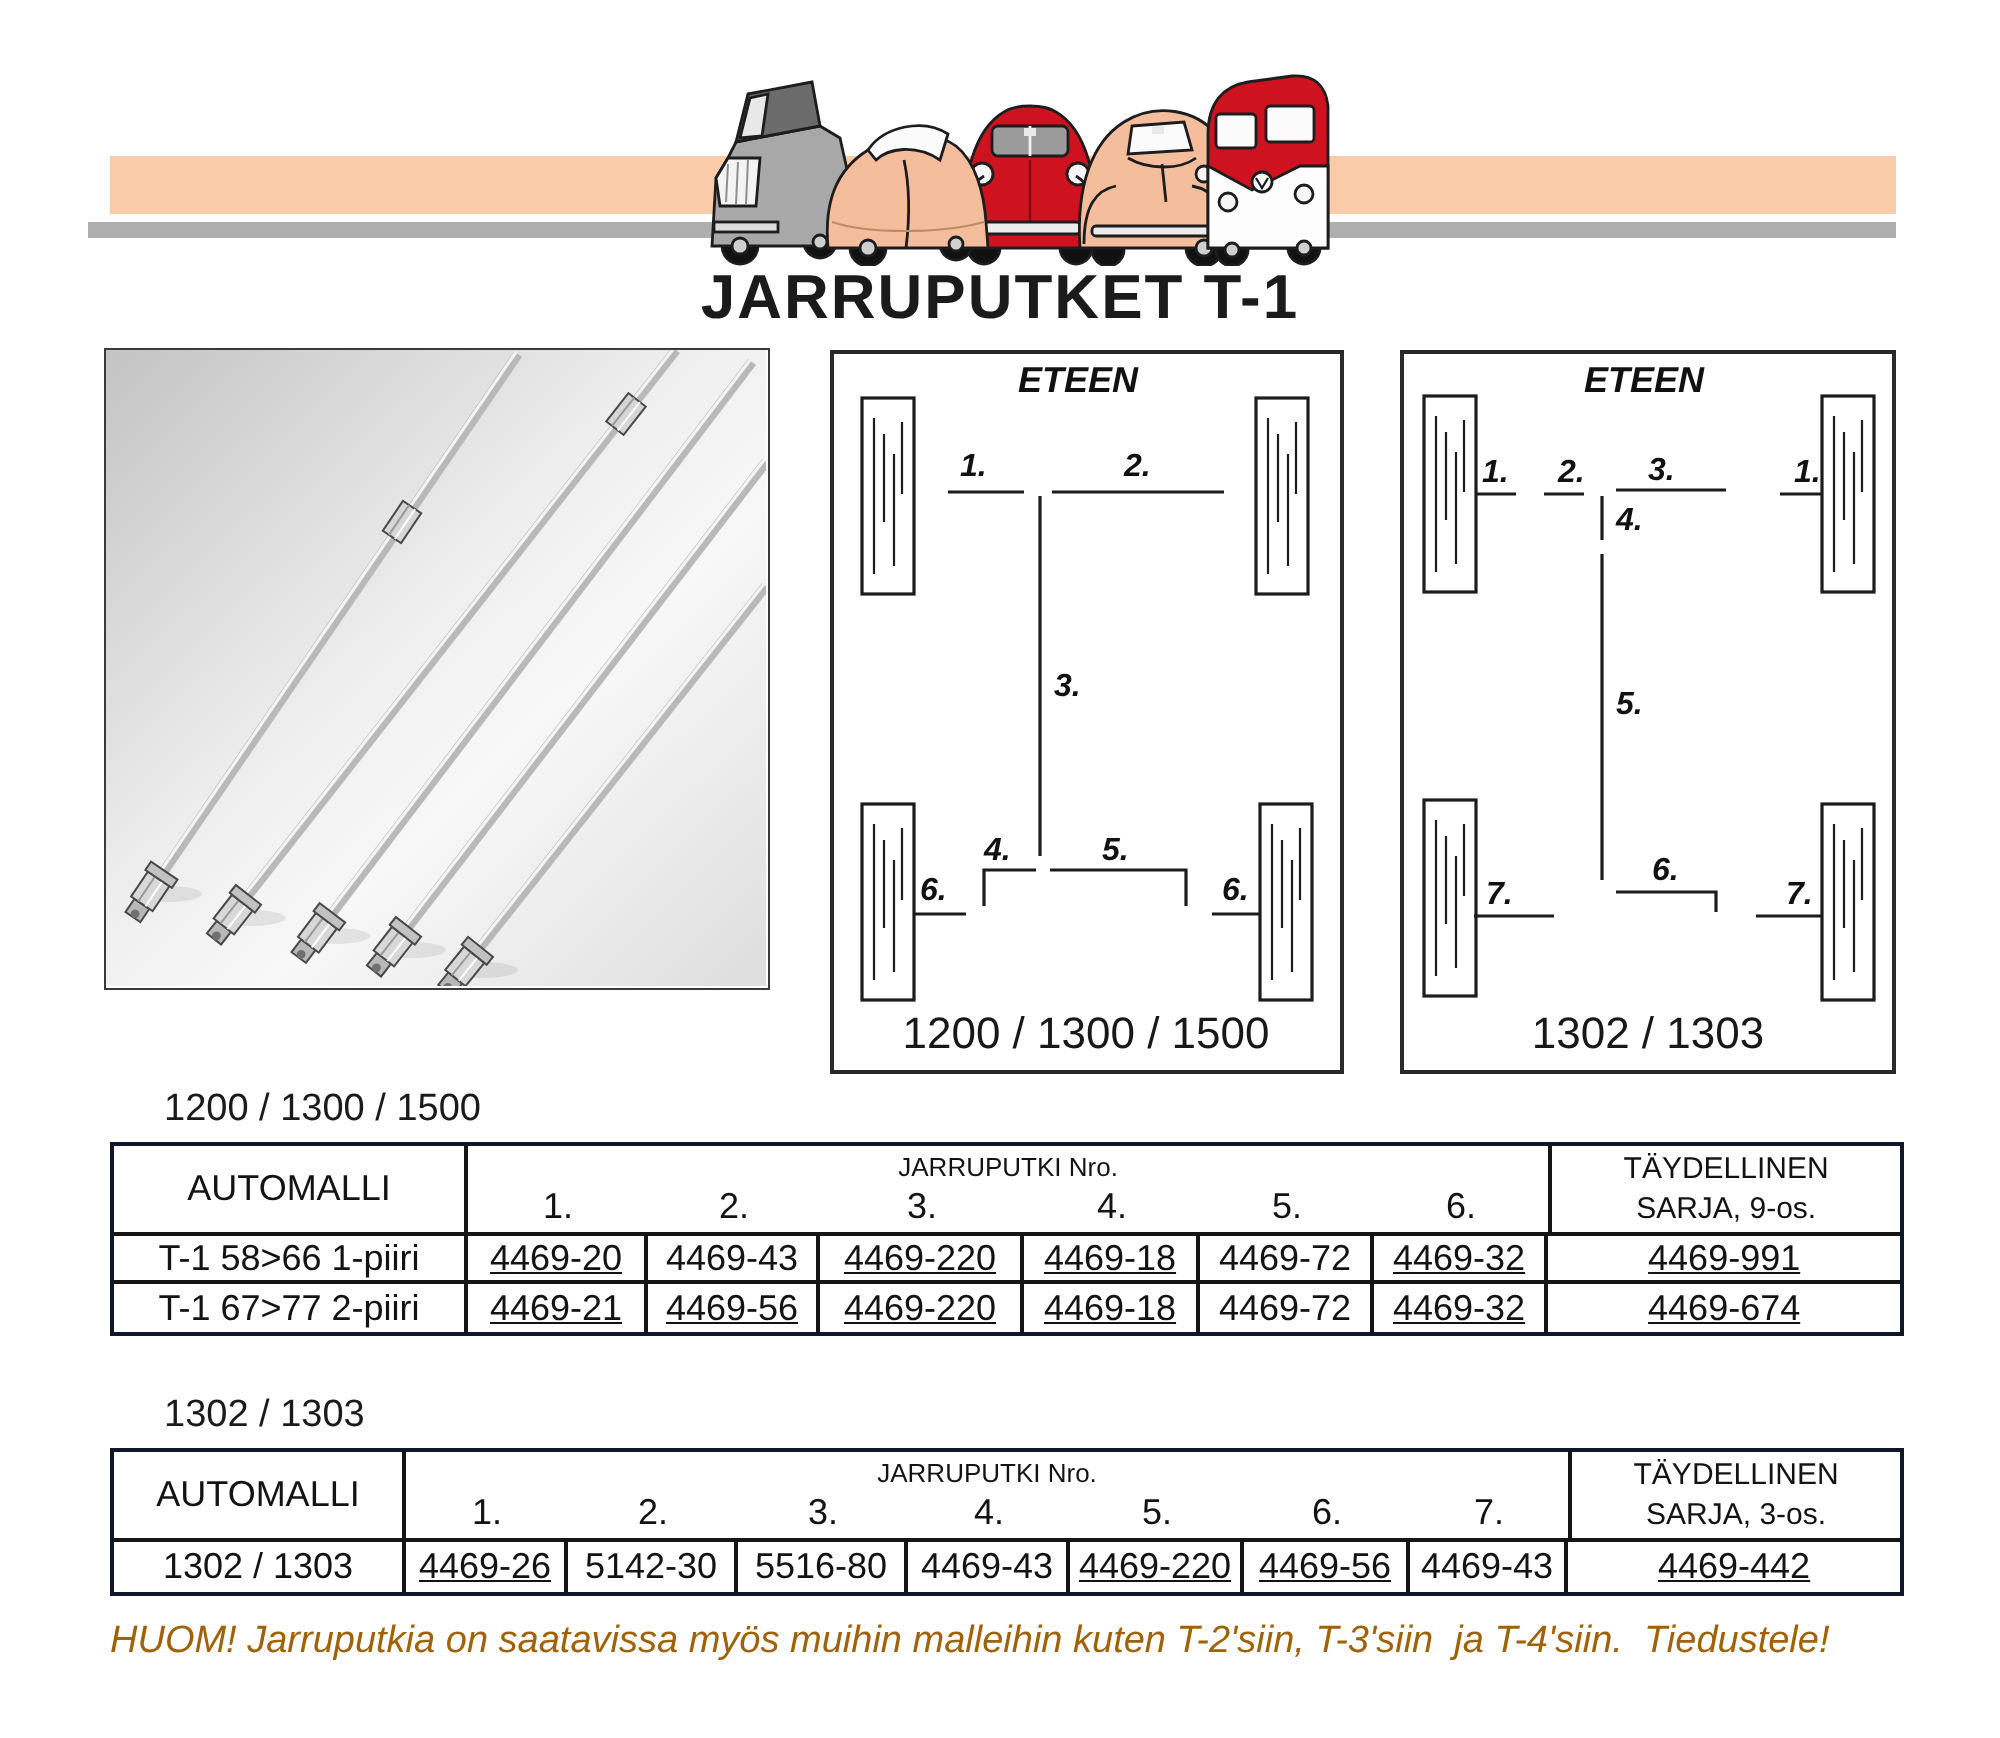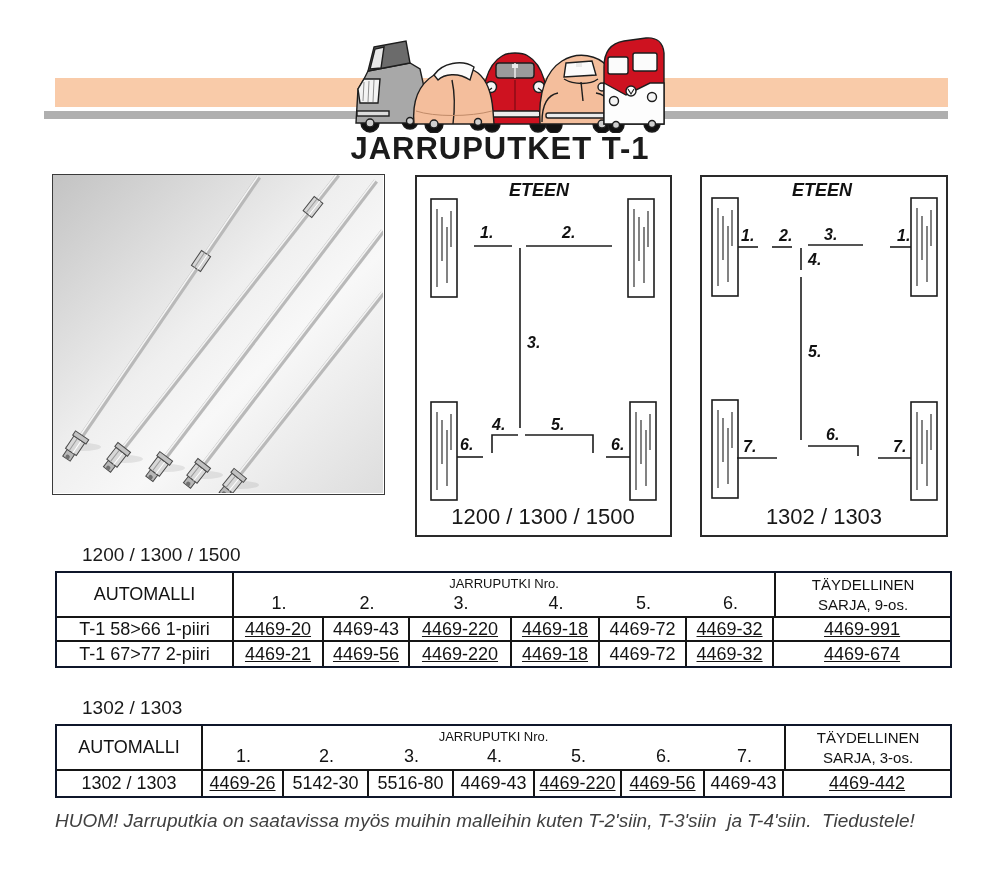--- a/index.html
+++ b/index.html
@@ -38,21 +38,21 @@
              border-bottom:2px solid #151515;}
   th.group-h{font-weight:bold;font-size:13px;vertical-align:middle;}
   th.set-h{vertical-align:middle;text-align:left;padding-left:7px;border-left:2px solid #151515;
            border-bottom:2px solid #151515;font-size:15px;line-height:20px;}
   tbody td{height:24px;border-right:2px solid #151515;border-bottom:2px solid #151515;}
   #table2 tbody td{height:25px;}
   tbody td:last-child{border-right:none;text-align:center;}
   tbody tr:last-child td{border-bottom:none;}
   td[data-bold="true"], [data-bold="true"]{font-weight:bold;text-decoration:underline;}
   
-  #note{left:55px;top:810px;width:900px;font-style:italic;font-size:19px;color:#404040;white-space:pre-wrap;}
+  #note{left:55px;top:810px;width:900px;font-style:italic;font-size:19px;color:#a16207;white-space:pre-wrap;}
 </style>
 </head>
 <body>
 
 <div id="page">
 
   <div id="band-peach" class="abs"></div>
   <div id="band-gray" class="abs"></div>
 
   <svg id="cars" class="abs" viewBox="0 0 315 106">

